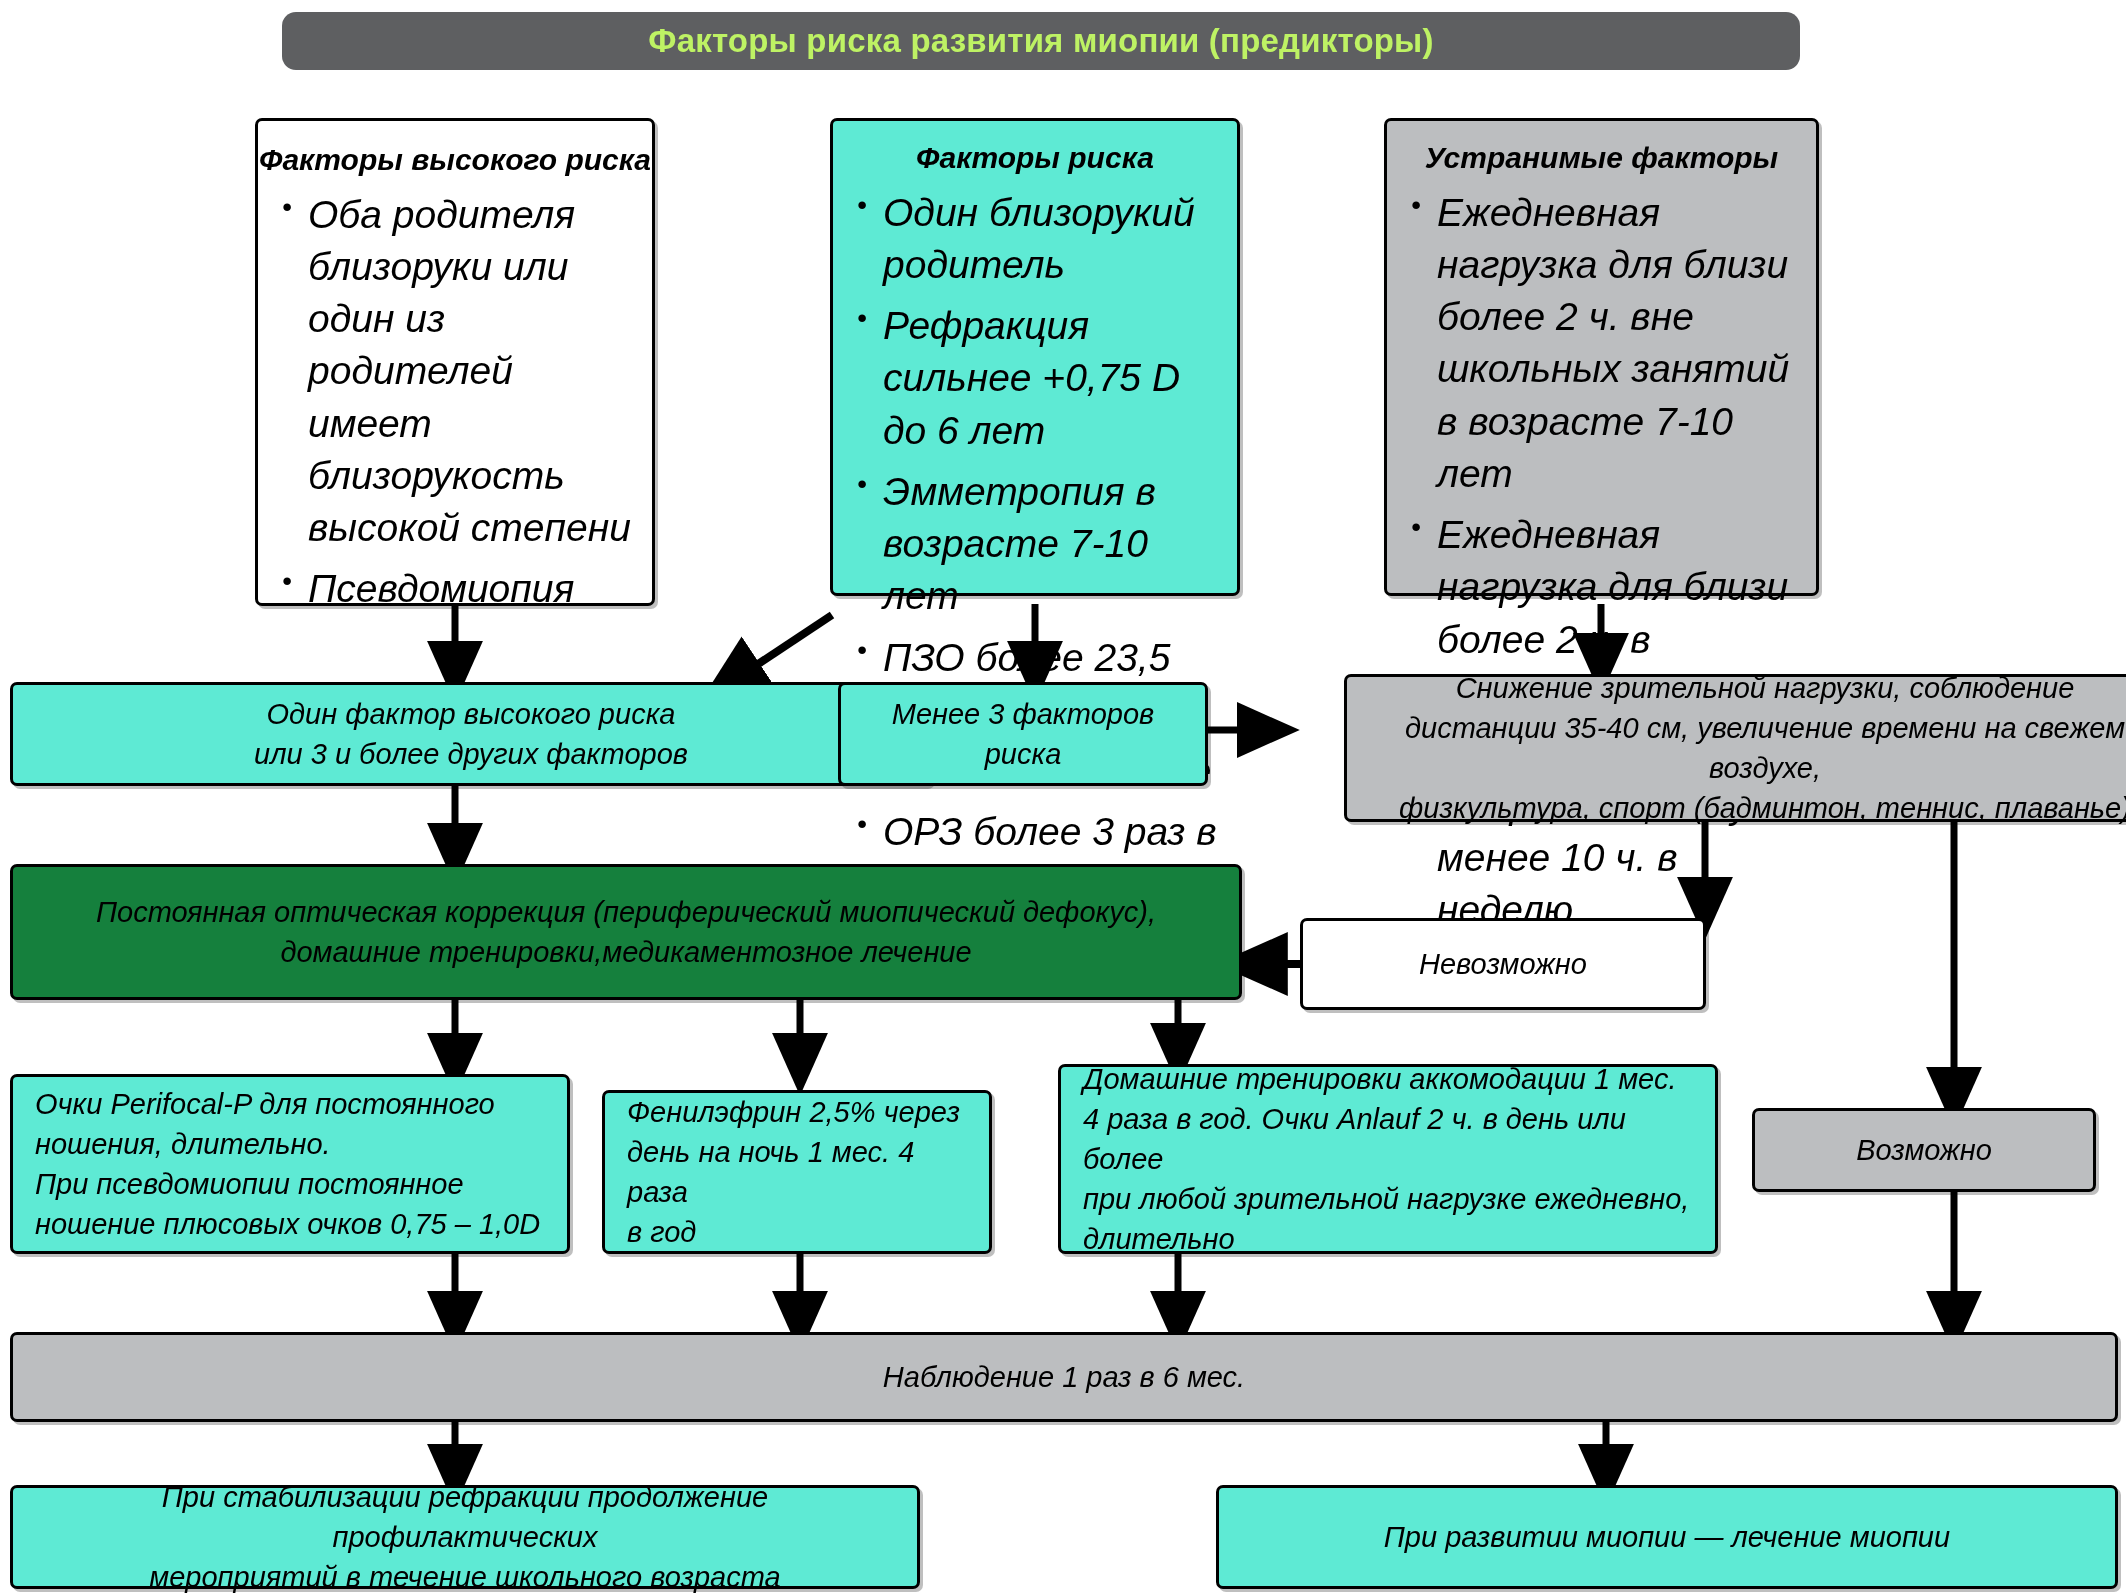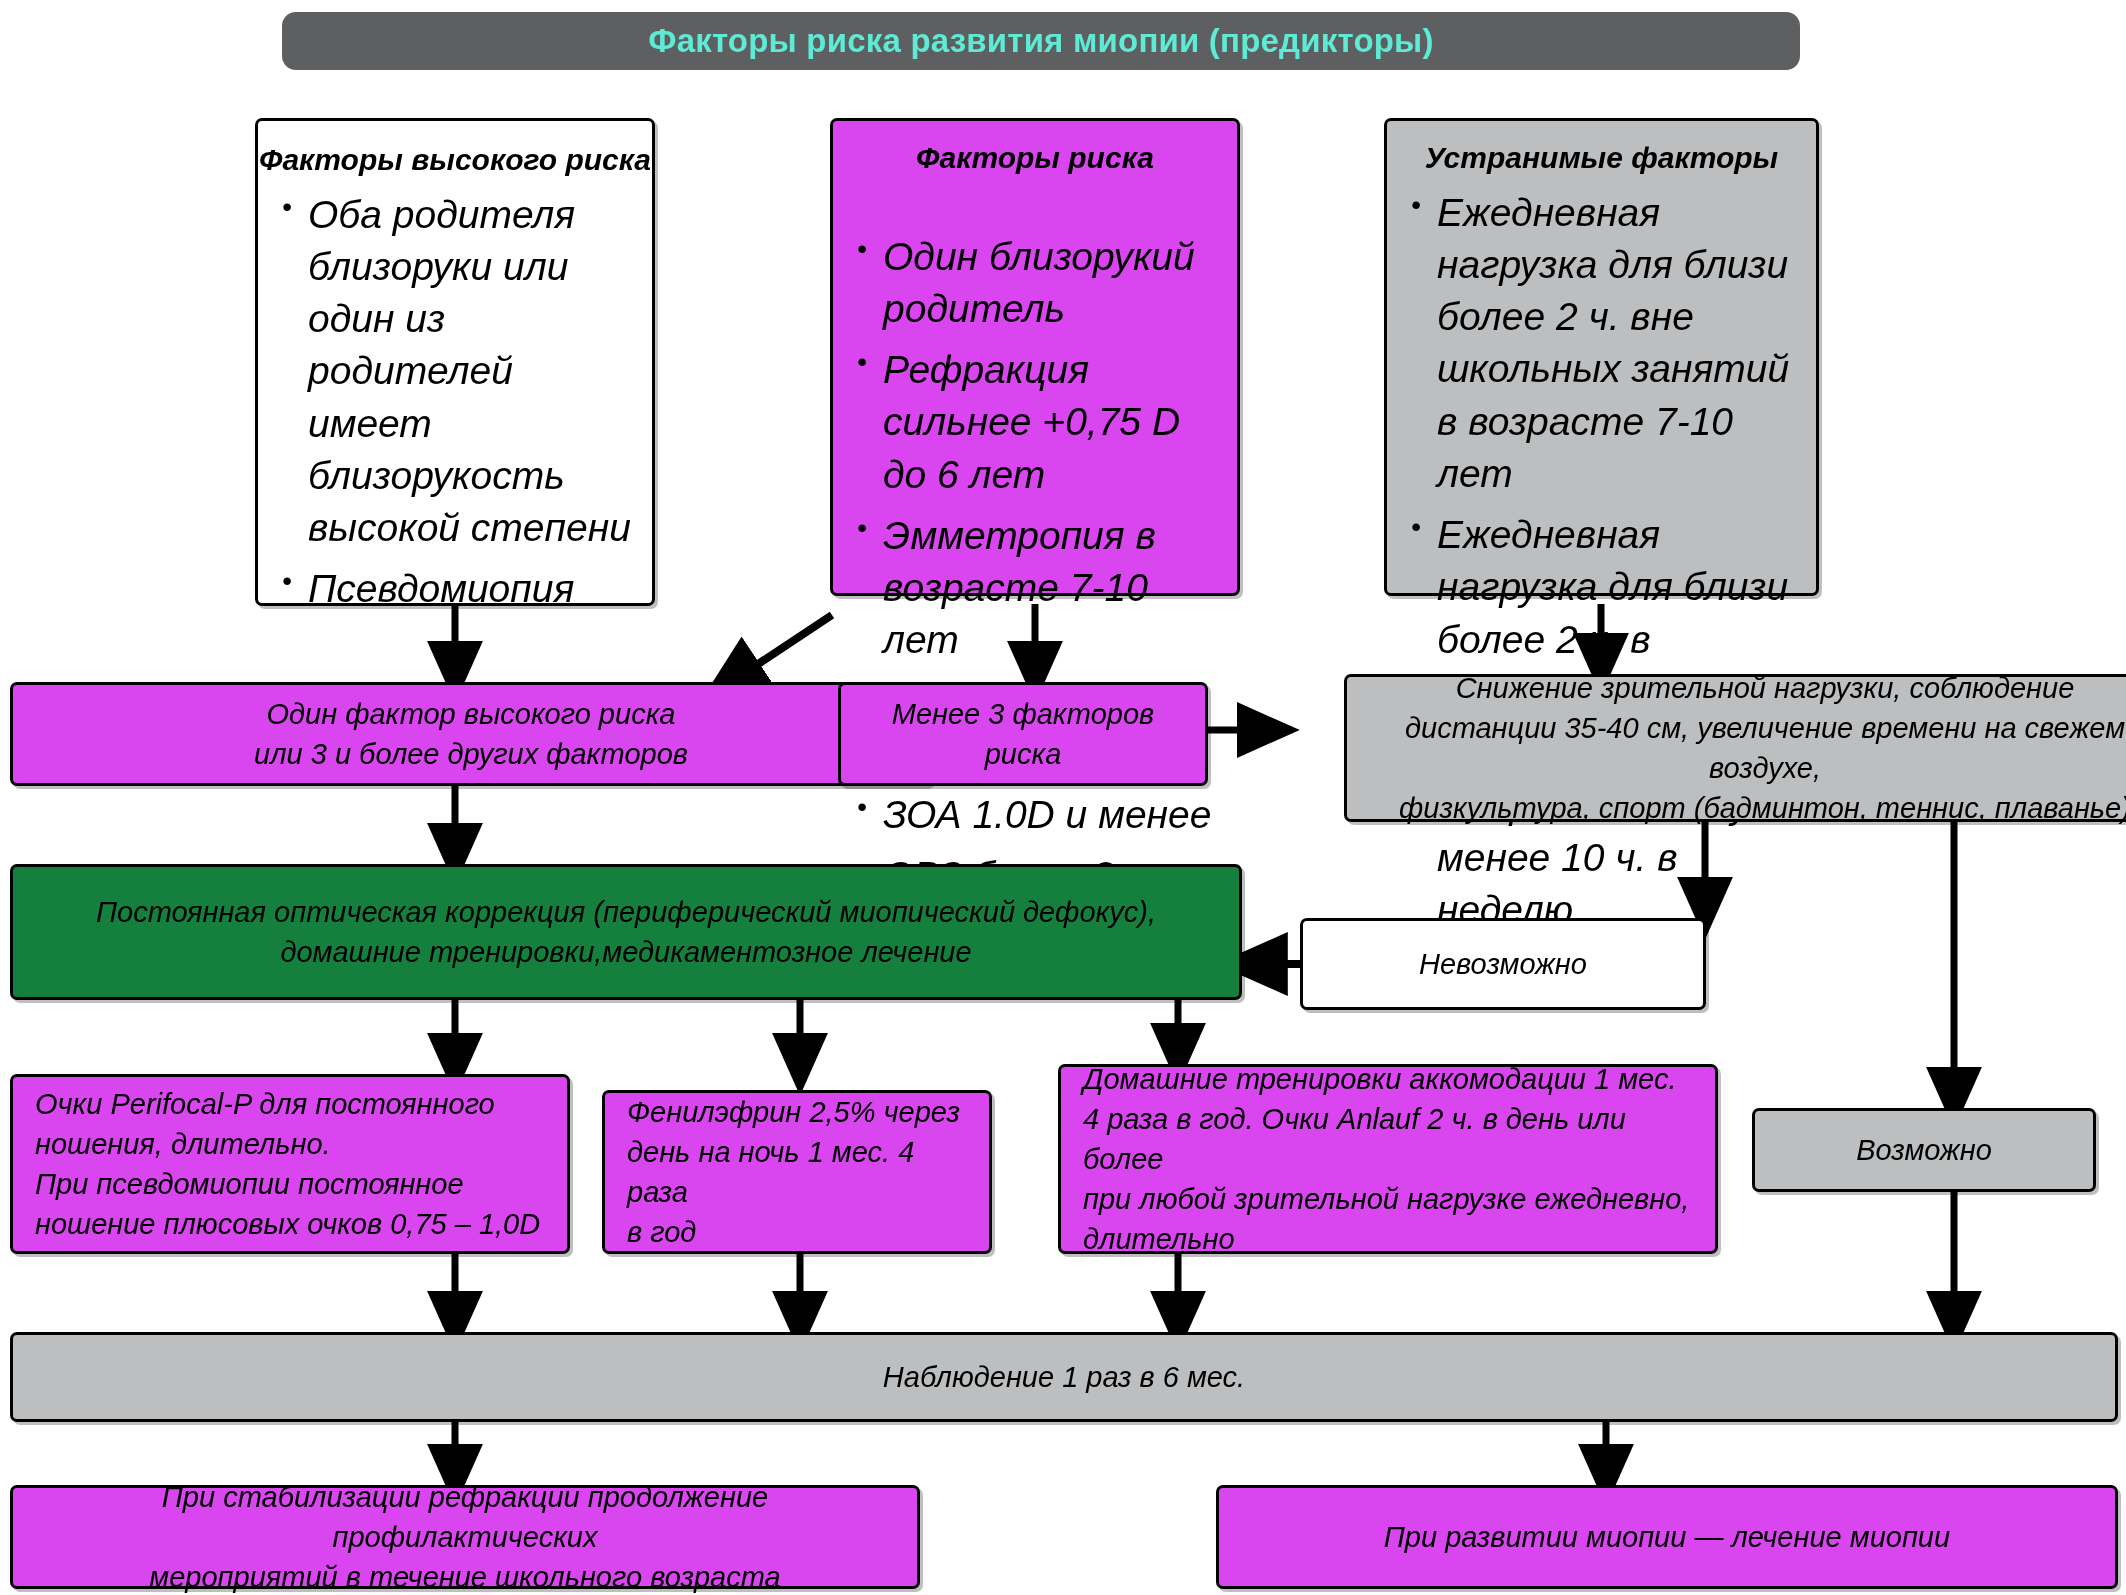--- a/index.html
+++ b/index.html
@@ -31,33 +31,33 @@
     box-sizing: border-box;
     border: 3px solid #000000;
     border-radius: 7px;
     display: flex;
     flex-direction: column;
     justify-content: center;
     box-shadow: 3px 3px 0 rgba(0,0,0,0.25);
     font-style: italic;
   }
   .fill-white  { background: #ffffff; }
-  .fill-light  { background: #d946ef; gap: 44px; }
+  .fill-light  { background: #5eead4; }
   .fill-mid    { background: #bcbec0; }
   .fill-dark   { background: #15803d; }
 
   .title-bar {
     position: absolute;
     box-sizing: border-box;
     background: #5e5f61;
     border-radius: 14px;
     display: flex;
     align-items: center;
     justify-content: center;
-    color: #5eead4;
+    color: #bef264;
     font-weight: bold;
     font-size: 33px;
     letter-spacing: 0.2px;
   }
 
   .card-title {
     text-align: center;
     font-weight: bold;
     font-size: 30px;
     margin: 0 0 12px 0;

